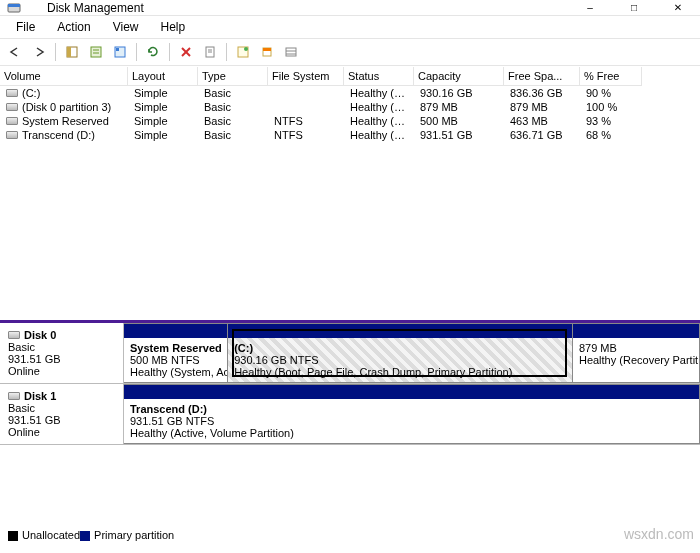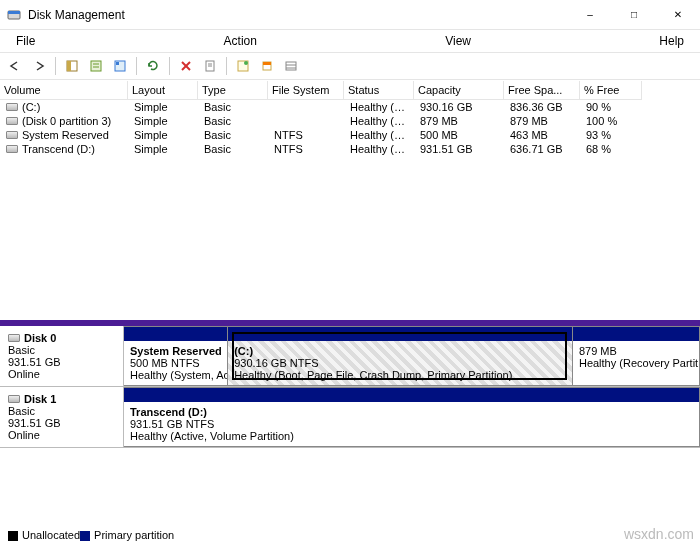--- a/index.html
+++ b/index.html
@@ -11,36 +11,37 @@
     color: #000;
     width: 700px;
     height: 553px;
     overflow: hidden;
     position: relative;
   }
   
   .titlebar {
     display: flex;
     align-items: center;
-    height: 30px;
+    height: 16px;
     padding: 0 0 0 6px;
     border-bottom: 1px solid #e5e5e5;
+    gap: 19px;
   }
   .titlebar .app-icon {
     width: 16px; height: 16px; margin-right: 6px;
     display: inline-flex; align-items: center; justify-content: center;
   }
   .titlebar .title { flex: 1; font-size: 12px; }
   .win-btns { display: flex; }
   .win-btn {
     width: 44px; height: 28px; display: flex; align-items: center; justify-content: center;
     font-family: "Segoe UI Symbol", sans-serif; font-size: 10px;
   }
   
-  .menubar { display: flex; padding: 2px 6px; gap: 2px; justify-content: space-between; }
+  .menubar { display: flex; padding: 2px 6px; gap: 2px; }
   .menubar span { padding: 2px 10px; }
   
   .toolbar {
     display: flex; align-items: center; gap: 2px;
     padding: 2px 4px;
     border-top: 1px solid #e5e5e5;
     border-bottom: 1px solid #e5e5e5;
     height: 28px;
   }
   .tb-btn {
@@ -70,21 +71,21 @@
   }
   .vol-row .vname { display: flex; align-items: center; gap: 4px; }
   .drv-ico {
     width: 12px; height: 8px; border: 1px solid #888; border-radius: 1px;
     background: linear-gradient(#eee,#bbb);
     position: relative; display: inline-block;
   }
   
   .disk-pane {
     position: absolute; left: 0; right: 0; top: 320px; bottom: 24px;
-    border-top: 6px solid #4c1d95;
+    border-top: 3px solid #4c1d95;
     background: #fff;
     overflow: hidden;
   }
   .disk-row {
     display: flex; border-bottom: 1px solid #bbb;
   }
   .disk-label {
     width: 124px; padding: 6px 8px 6px 8px;
     border-right: 1px solid #bbb;
     font-size: 11px;

